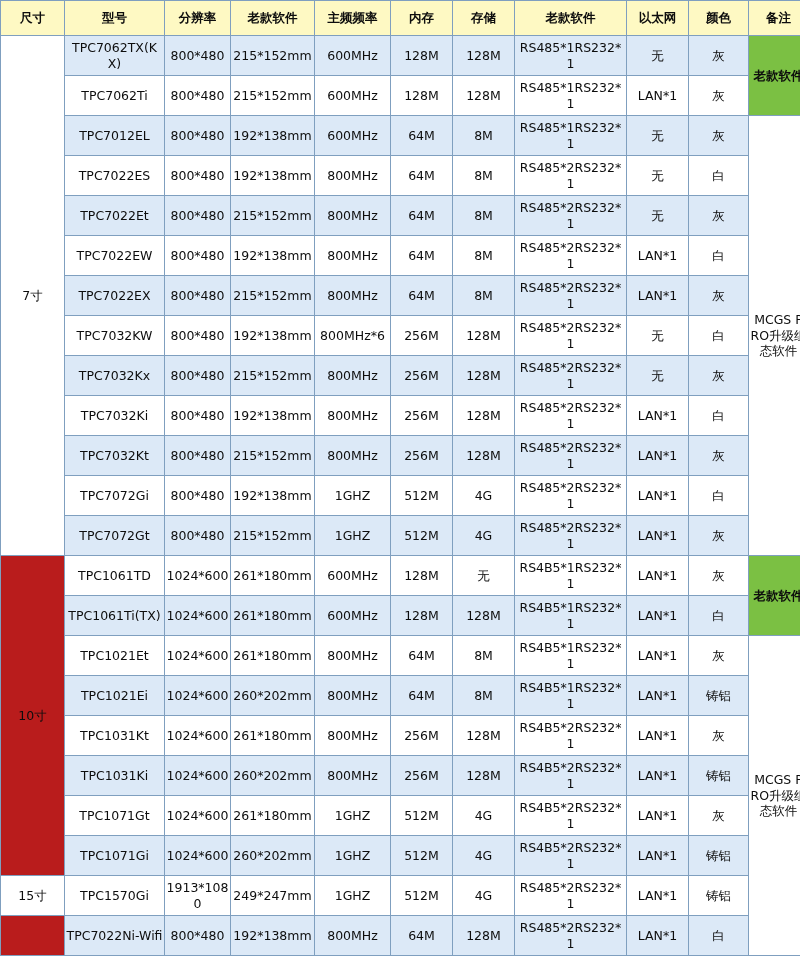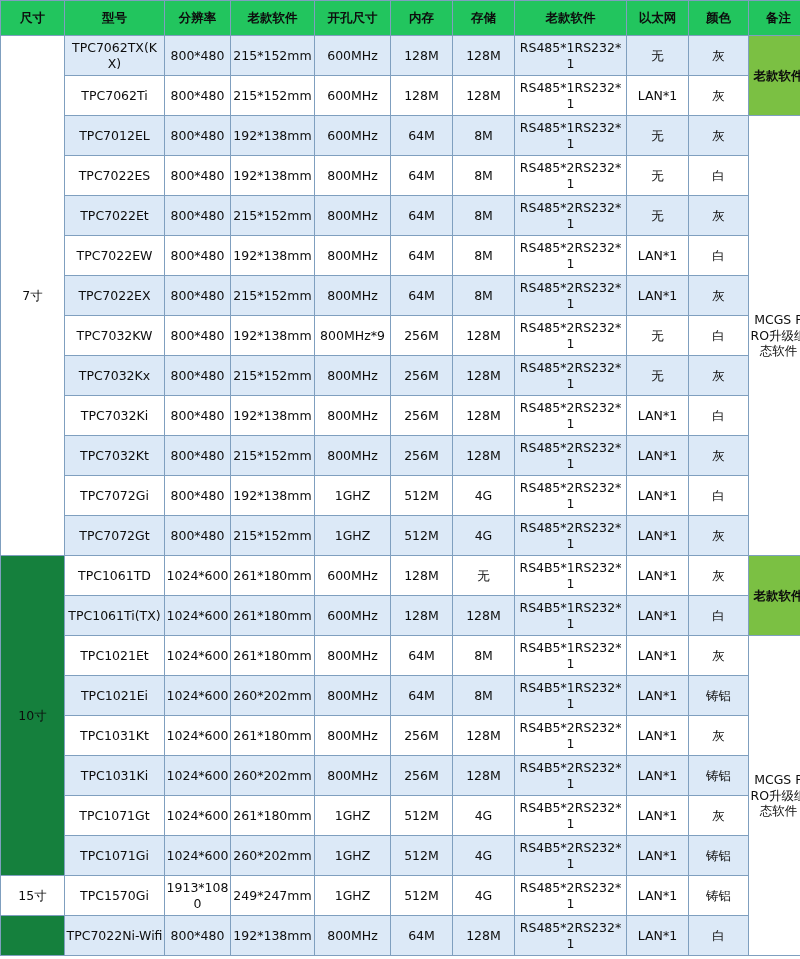--- a/index.html
+++ b/index.html
@@ -22,35 +22,35 @@
     border: 1px solid #7f9fbf;
     text-align: center;
     vertical-align: middle;
     font-size: 12.5px;
     color: #0d0d0d;
     padding: 0 1px;
     line-height: 1.25;
     word-break: break-all;
   }
   thead th {
-    background: #22c55e;
+    background: #fef9c3;
     color: #ffffff;
     font-weight: bold;
     font-size: 13.5px;
     height: 34px;
     border: 1px solid #4a86b8;
   }
   tbody tr { height: 40px; }
   td.band-a { background: #dce9f7; }
   td.band-b { background: #ffffff; }
   td.size-cell {
     background: #ffffff;
     font-size: 13px;
   }
-  td.size-cell.alt { background: #15803d; }
+  td.size-cell.alt { background: #b91c1c; }
   td.note-green {
     background: #7bc043;
     color: #c00000;
     font-weight: bold;
     font-size: 12.5px;
   }
   td.note-white {
     background: #ffffff;
     font-size: 12px;
     line-height: 1.35;
@@ -83,21 +83,21 @@
       <col class="col-9">
       <col class="col-10">
       <col class="col-11">
   </colgroup>
   <thead>
     <tr>
       <th>尺寸</th>
       <th>型号</th>
       <th>分辨率</th>
       <th>老款软件</th>
-      <th>开孔尺寸</th>
+      <th>主频频率</th>
       <th>内存</th>
       <th>存储</th>
       <th>老款软件</th>
       <th>以太网</th>
       <th>颜色</th>
       <th>备注</th>
     </tr>
   </thead>
   <tbody>
       <tr>
@@ -177,21 +177,21 @@
         <td class="band-a">64M</td>
         <td class="band-a">8M</td>
         <td class="band-a">RS485*2RS232*1</td>
         <td class="band-a">LAN*1</td>
         <td class="band-a">灰</td>
       </tr>
       <tr>
         <td class="band-b">TPC7032KW</td>
         <td class="band-b">800*480</td>
         <td class="band-b">192*138mm</td>
-        <td class="band-b">800MHz*9</td>
+        <td class="band-b">800MHz*6</td>
         <td class="band-b">256M</td>
         <td class="band-b">128M</td>
         <td class="band-b">RS485*2RS232*1</td>
         <td class="band-b">无</td>
         <td class="band-b">白</td>
       </tr>
       <tr>
         <td class="band-a">TPC7032Kx</td>
         <td class="band-a">800*480</td>
         <td class="band-a">215*152mm</td>

